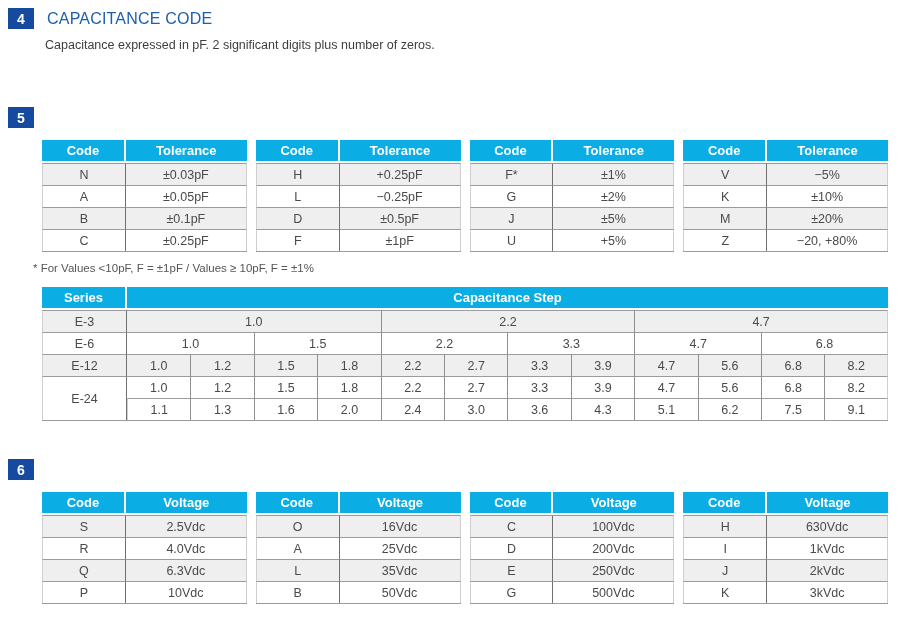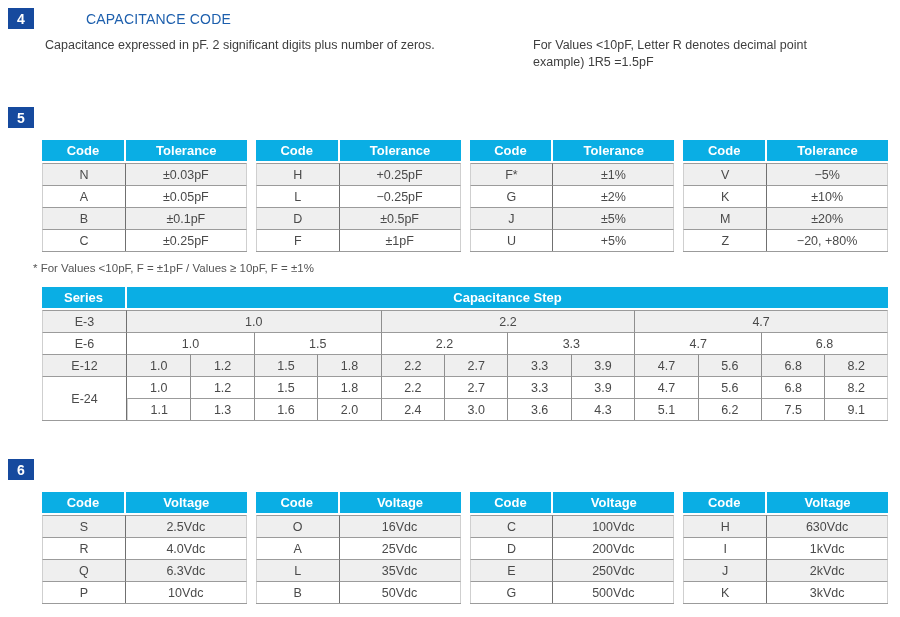--- a/index.html
+++ b/index.html
@@ -5,21 +5,21 @@
   html,body { margin:0; padding:0; }
   body {
     width:900px; height:617px; background:#ffffff; position:relative;
     font-family:"Liberation Sans", sans-serif; color:#434343; overflow:hidden;
   }
   .section-header { position:absolute; display:flex; align-items:center; gap:13px; }
   .badge {
     width:26px; height:21px; background:#164A9E; color:#fff; font-size:14px; font-weight:bold;
     display:flex; align-items:center; justify-content:center; flex:0 0 auto;
   }
-  .section-title { color:#1D5FAD; font-size:14px; letter-spacing:0.2px;margin-left:39px; }
+  .section-title { color:#1D5FAD; font-size:16px; letter-spacing:0.2px; }
 
   .sec4-body { position:absolute; top:37px; left:45px; width:845px; display:flex; }
   .sec4-left { width:488px; font-size:12.5px; line-height:17px; color:#3e3e3e; }
   .sec4-right { font-size:12.5px; line-height:17px; color:#3e3e3e; }
   sup { font-size:0.68em; }
 
   
   .group-tables { position:absolute; left:42px; width:846px; display:flex; gap:9px; }
   .group-tables table {
     flex:1 1 0; border-collapse:separate; border-spacing:0; table-layout:fixed;
@@ -57,24 +57,20 @@
 </head>
 <body>
 
 <div class="section-header" style="top:8px; left:8px;">
   <div class="badge">4</div>
   <div class="section-title">CAPACITANCE CODE</div>
 </div>
 <div class="sec4-body">
   <div class="sec4-left">
     <div>Capacitance expressed in pF. 2 significant digits plus number of zeros.</div>
-  </div>
-  <div class="sec4-right">
-    <div>For Values &lt;10pF, Letter R denotes decimal point</div>
-    <div>example) 1R5 =1.5pF</div>
   </div>
 </div>
 
 <div class="section-header" style="top:107px; left:8px;">
   <div class="badge">5</div>
 </div>
 
 <div class="group-tables" style="top:140px;">
   <table>
     <thead>

